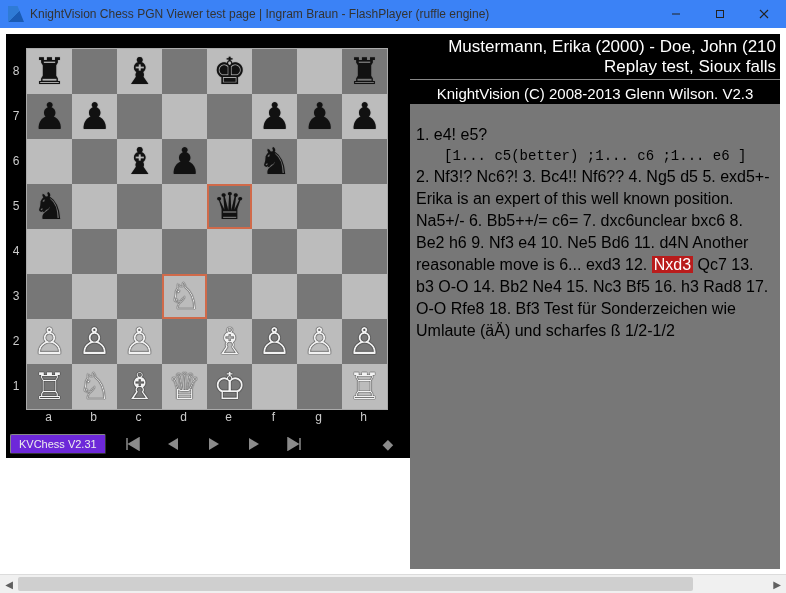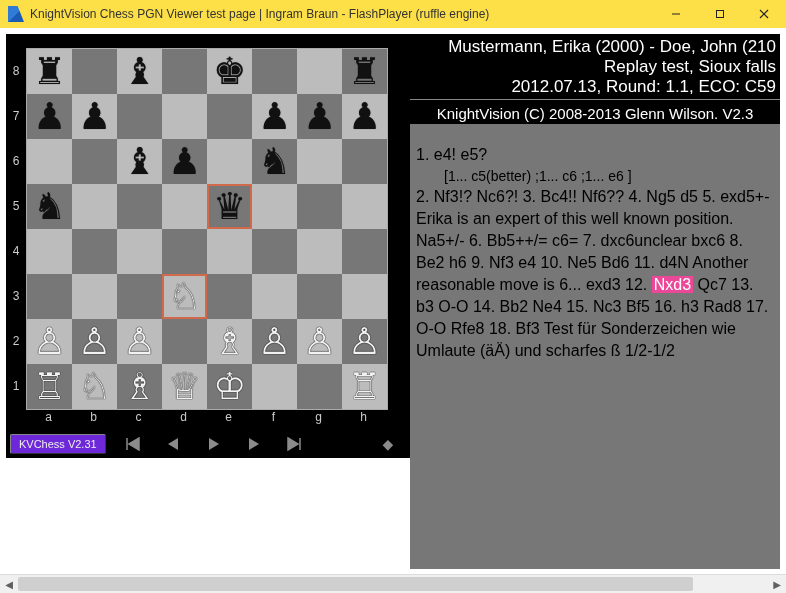--- a/index.html
+++ b/index.html
@@ -9,21 +9,21 @@
     background: #ffffff;
     overflow: hidden;
     width: 786px;
     height: 593px;
   }
   
   .titlebar {
     display: flex;
     align-items: center;
     height: 28px;
-    background: #fde047;
+    background: #3b82f6;
     border-bottom: 1px solid #e5e5e5;
     font-size: 12px;
     color: #333;
     user-select: none;
   }
   .titlebar .app-icon {
     width: 16px; height: 16px;
     margin: 0 6px 0 8px;
     background: linear-gradient(135deg,#2f7bd6 50%,#1a5bb4 50%);
     clip-path: polygon(0 0, 60% 0, 100% 100%, 0 100%);
@@ -169,30 +169,31 @@
   }
   .movetext {
     color: #000000;
     font-size: 16px;
     line-height: 22px;
     padding: 20px 6px 6px 6px;
     word-wrap: break-word;
   }
   .maintok { cursor: pointer; }
   .cur {
-    background: #ec4899;
+    background: #b91c1c;
     color: #ffffff;
     padding: 0 2px;
   }
   .variation {
     font-size: 14px;
     color: #000000;
     padding-left: 28px;
     display: block;
     line-height: 20px;
+    font-family: Liberation Mono, monospace;
   }
 
   
   .hscroll {
     position: absolute;
     left: 0; right: 0; bottom: 0;
     height: 18px;
     background: #f0f0f0;
     border-top: 1px solid #dcdcdc;
     display: flex;
@@ -415,21 +416,20 @@
       <div class="flip-btn">
         <span>◆</span>
       </div>
     </div>
   </div>
 
   <div class="moves">
     <div class="hdr">
       <div class="line1">Mustermann, Erika (2000) - Doe, John (210</div>
       <div class="line2">Replay test, Sioux falls</div>
-      <div class="line3">2012.07.13, Round: 1.1, ECO: C59</div>
     </div>
     <div class="copyright">KnightVision (C) 2008-2013 Glenn Wilson. V2.3</div>
     <div class="movetext">
       <span class="maintok">1.  e4! e5?</span>
       <span class="variation">[1...  c5(better) ;1...  c6 ;1...  e6 ]</span>
       <span class="maintok">2.  Nf3!? Nc6?! 3.  Bc4!! Nf6?? 4.  Ng5 d5 5.  exd5+- Erika is an expert of this well known position. Na5+/- 6.  Bb5++/= c6= 7.  dxc6unclear bxc6 8.  Be2 h6 9.  Nf3 e4 10.  Ne5 Bd6 11.  d4N Another reasonable move is</span>
       <span class="maintok">6...  exd3 12.  </span><span class="cur maintok">Nxd3</span><span class="maintok"> Qc7 13.  b3 O-O 14.  Bb2 Ne4 15.  Nc3 Bf5 16.  h3 Rad8 17.  O-O Rfe8 18.  Bf3  Test für Sonderzeichen wie Umlaute (äÄ) und scharfes ß 1/2-1/2</span>
     </div>
   </div>
 

